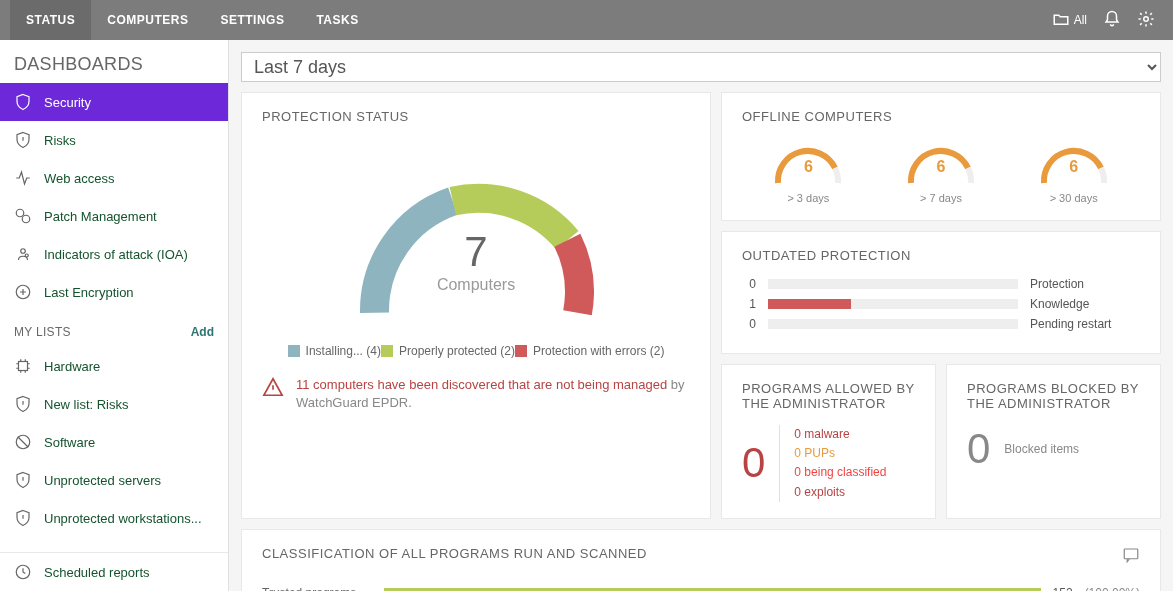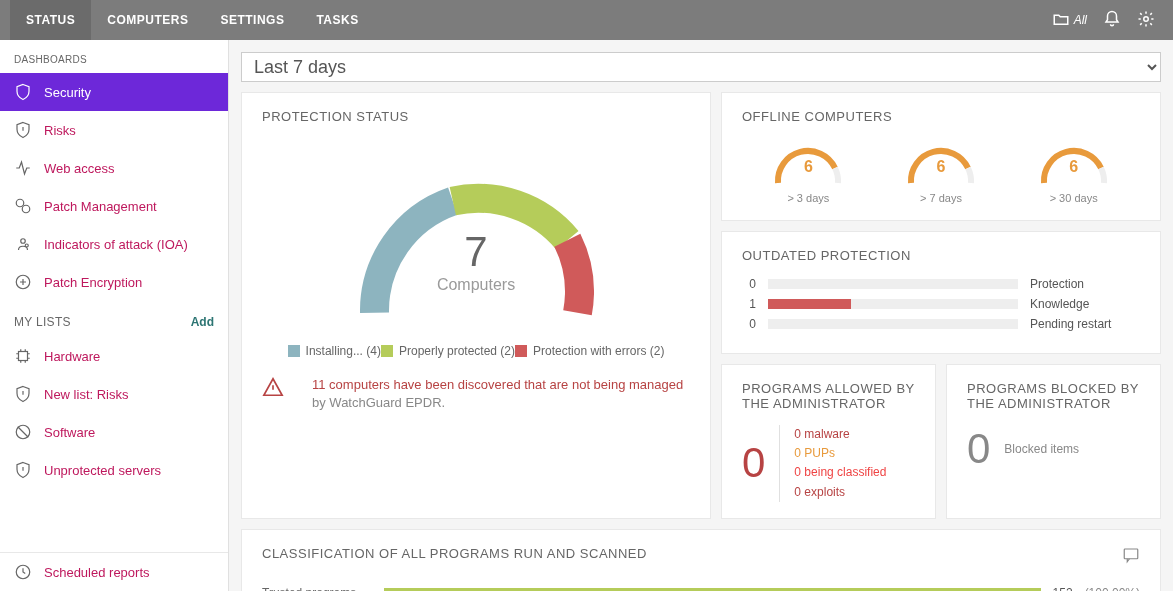--- a/index.html
+++ b/index.html
@@ -2,28 +2,28 @@
 <html><head>
   <meta charset="utf-8">
   <style>
     * { box-sizing: border-box; margin: 0; padding: 0; font-family: "Segoe UI", Arial, sans-serif; }
     body { width: 1173px; height: 591px; overflow: hidden; background: #fff; color: #555; }
     
     .topbar { background: #7c7c7c; height: 40px; display: flex; align-items: center; padding: 0 10px; }
     .topbar .tab { color: #fff; font-size: 12px; font-weight: 600; padding: 0 16px; height: 40px; display: flex; align-items: center; letter-spacing: 0.5px; }
     .topbar .tab.active { background: #6b6b6b; }
     .topbar .spacer { flex: 1; }
-    .topbar .icon-btn { color: #fff; padding: 0 8px; height: 40px; display: flex; align-items: center; cursor: pointer; font-size: 13px; font-style: italic; }
+    .topbar .icon-btn { color: #fff; padding: 0 8px; height: 40px; display: flex; align-items: center; cursor: pointer; font-size: 13px; }
     .topbar .icon-btn svg { width: 18px; height: 18px; }
     .topbar .all-label { color: #fff; font-size: 12px; margin-left: 4px; }
     
     .layout { display: flex; height: calc(591px - 40px); }
     .sidebar { width: 229px; border-right: 1px solid #e0e0e0; display: flex; flex-direction: column; overflow: hidden; }
-    .sidebar-section-header { font-size: 10px; color: #666; padding: 14px 14px 8px 14px; letter-spacing: 0.3px; }
-    .sidebar-item { display: flex; align-items: center; padding: 10px 14px; font-size: 13px; color: #be185d; cursor: pointer; gap: 12px; }
+    .sidebar-section-header { font-size: 18px; color: #666; padding: 14px 14px 8px 14px; letter-spacing: 0.3px; }
+    .sidebar-item { display: flex; align-items: center; padding: 10px 14px; font-size: 13px; color: #14532d; cursor: pointer; gap: 12px; }
     .sidebar-item.active { background: #6d28d9; color: #fff; }
     .sidebar-item .icon { width: 18px; height: 18px; display: flex; align-items: center; justify-content: center; flex-shrink: 0; }
     .sidebar-item .icon svg { width: 18px; height: 18px; }
     .mylists-header { display: flex; justify-content: space-between; align-items: center; padding: 14px 14px 8px 14px; }
     .mylists-header .title { font-size: 12px; color: #666; letter-spacing: 0.3px; }
     .mylists-header .add { font-size: 12px; color: #2d7573; cursor: pointer; font-weight: 600; }
     .sidebar .scheduled { border-top: 1px solid #e8e8e8; margin-top: auto; }
     
     .main { flex: 1; overflow-y: auto; background: #f5f5f5; padding: 0; }
     .time-filter { margin: 12px 12px 10px 12px; }
@@ -38,21 +38,21 @@
     .gauge-center .num { font-size: 42px; color: #666; font-weight: 300; }
     .gauge-center .lbl { font-size: 16px; color: #9a9a9a; }
     
     .legend { display: flex; justify-content: center; font-size: 12px; color: #666; margin-top: 6px; }
     .legend .item { display: flex; align-items: center; gap: 6px; }
     .swatch { width: 12px; height: 12px; display: inline-block; }
     .sw-installing { background: #8db4bf; }
     .sw-protected { background: #b5cc5a; }
     .sw-errors { background: #d05a5a; }
     
-    .alert-row { display: flex; gap: 28px; margin-top: 18px; align-items: flex-start; }
+    .alert-row { display: flex; gap: 12px; margin-top: 18px; align-items: flex-start; }
     .alert-icon svg { width: 22px; height: 22px; }
     .alert-text { font-size: 13px; line-height: 1.4; }
     .alert-text .highlight { color: #b74343; }
     .alert-text .rest { color: #888; }
     
     .mini-gauges { display: flex; justify-content: space-around; }
     .mini-gauge { text-align: center; }
     .mini-gauge .num { position: absolute; top: 20px; left: 0; right: 0; font-size: 16px; color: #e89a3c; font-weight: 600; }
     .mini-gauge .wrap { position: relative; width: 80px; height: 50px; margin: 0 auto; }
     .mini-gauge .label { font-size: 11px; color: #888; margin-top: 4px; }
@@ -171,21 +171,21 @@
         </span>
       <span>Indicators of attack (IOA)</span>
     </div>
     <div class="sidebar-item">
       <span class="icon">
           <svg viewBox="0 0 24 24" fill="none" stroke="#666" stroke-width="1.6">
             <circle cx="12" cy="12" r="9"></circle>
             <path d="M8 12h8M12 8v8"></path>
           </svg>
         </span>
-      <span>Patch Encryption</span>
+      <span>Last Encryption</span>
     </div>
 
     <div class="mylists-header">
       <span class="title">MY LISTS</span>
       <span class="add">Add</span>
     </div>
 
     <div class="sidebar-item">
       <span class="icon">
           <svg viewBox="0 0 24 24" fill="none" stroke="#666" stroke-width="1.6">
@@ -214,20 +214,29 @@
       <span>Software</span>
     </div>
     <div class="sidebar-item">
       <span class="icon">
           <svg viewBox="0 0 24 24" fill="none" stroke="#666" stroke-width="1.6">
             <path d="M12 2l8 3v6c0 5-3.5 9-8 11-4.5-2-8-6-8-11V5z"></path>
             <path d="M12 8v5M12 16h0"></path>
           </svg>
         </span>
       <span>Unprotected servers</span>
+    </div>
+    <div class="sidebar-item">
+      <span class="icon">
+          <svg viewBox="0 0 24 24" fill="none" stroke="#666" stroke-width="1.6">
+            <path d="M12 2l8 3v6c0 5-3.5 9-8 11-4.5-2-8-6-8-11V5z"></path>
+            <path d="M12 8v5M12 16h0"></path>
+          </svg>
+        </span>
+      <span>Unprotected workstations...</span>
     </div>
 
     <div class="sidebar-item scheduled">
       <span class="icon">
           <svg viewBox="0 0 24 24" fill="none" stroke="#666" stroke-width="1.6">
             <circle cx="12" cy="12" r="9"></circle>
             <path d="M12 7v5l3 2"></path>
           </svg>
         </span>
       <span>Scheduled reports</span>

